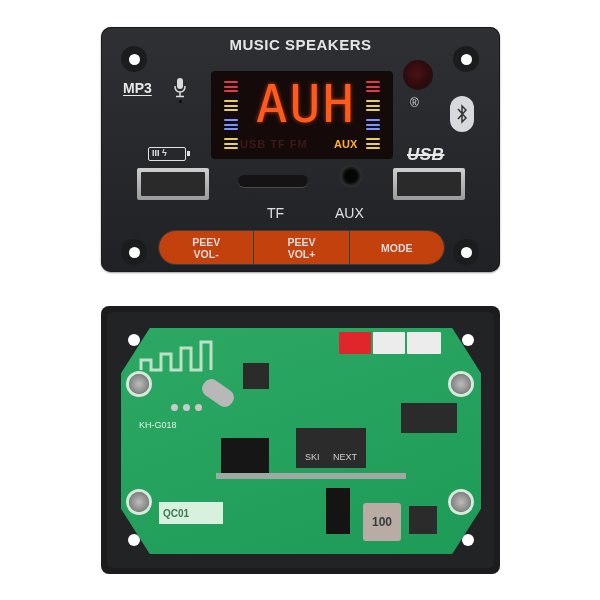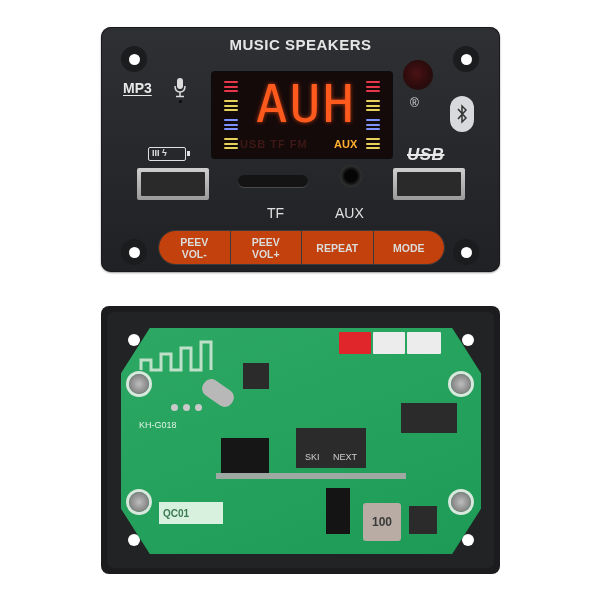--- a/index.html
+++ b/index.html
@@ -229,23 +229,20 @@
       <div>
           <div>PEEV</div>
           <div>VOL-</div>
         </div>
     </div>
     <div class="hwbtn">
       <div>
           <div>PEEV</div>
           <div>VOL+</div>
         </div>
-    </div>
-    <div class="hwbtn">
-      <div>REPEAT</div>
     </div>
     <div class="hwbtn">
       <div>MODE</div>
     </div>
   </div>
 </div>
 
 <div class="back">
   <div class="back-rim"></div>
   <div class="back-hole" style="left:27px;top:28px;"></div>

